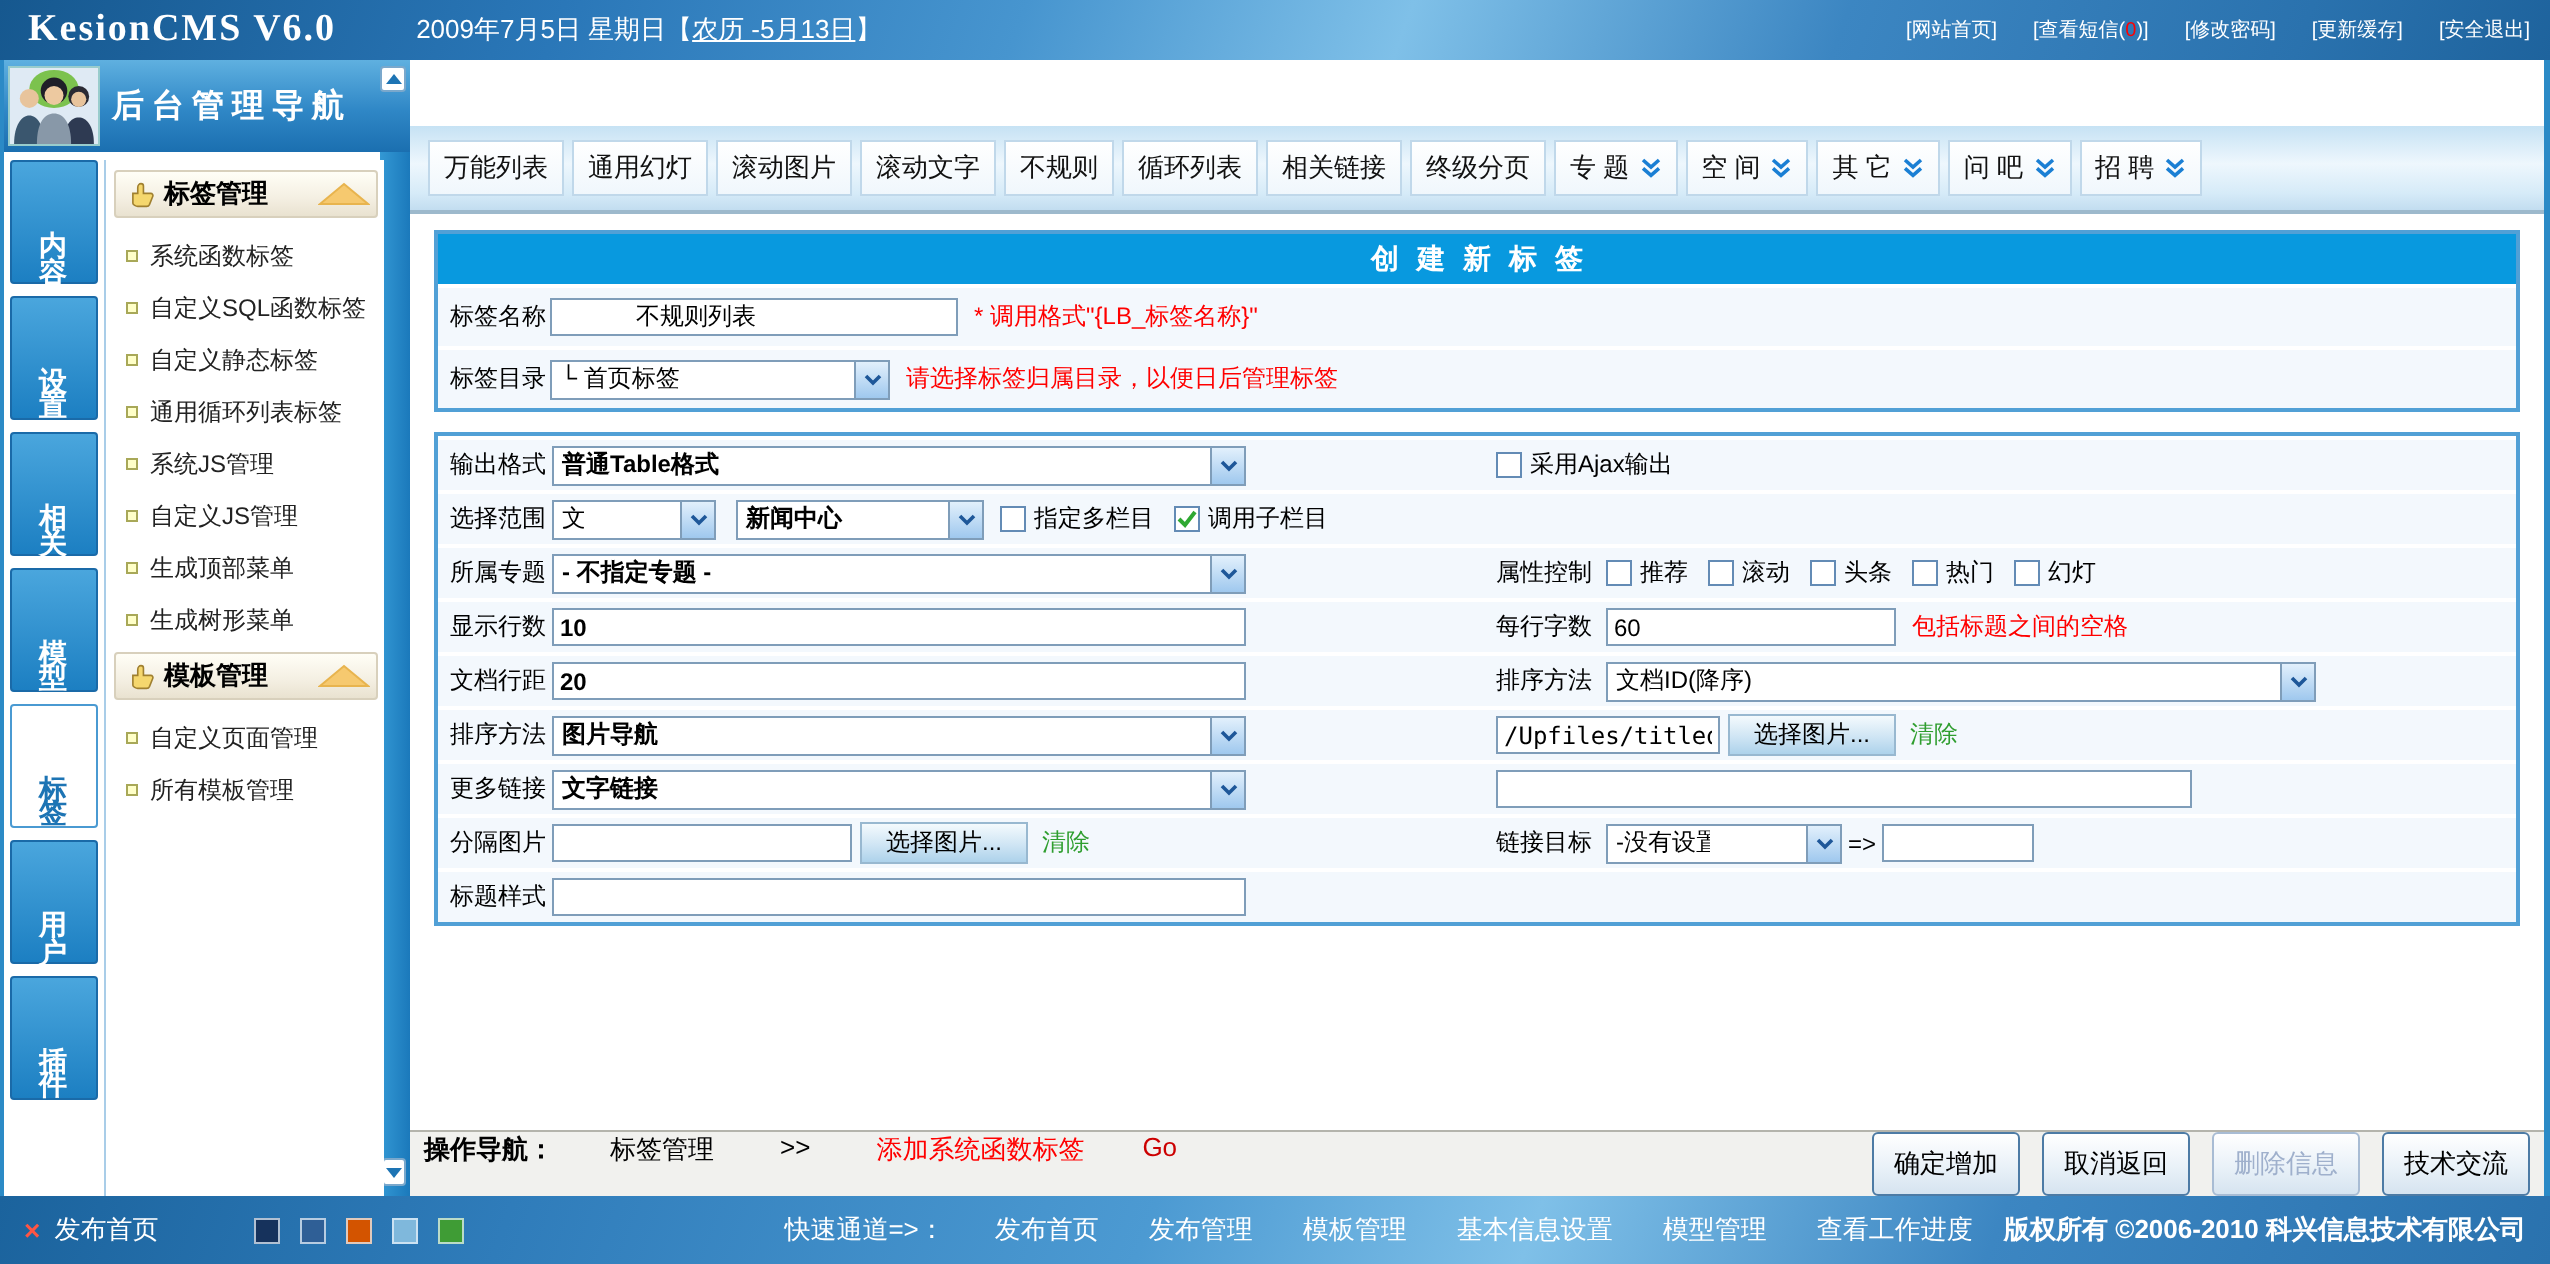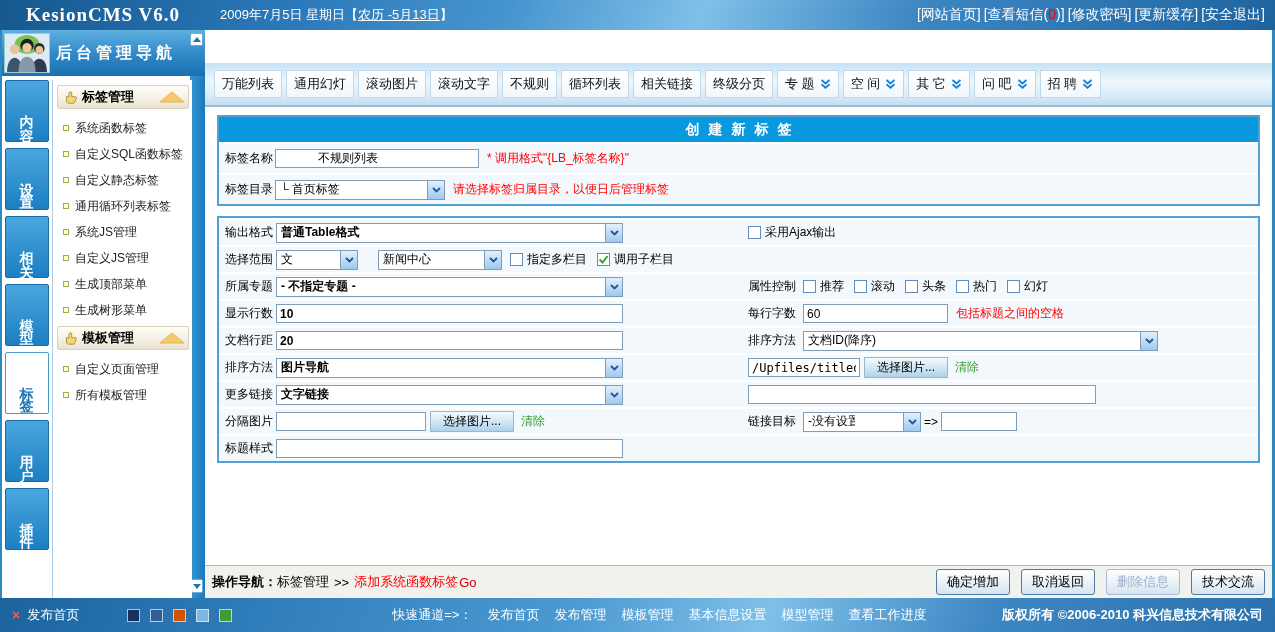--- a/index.html
+++ b/index.html
@@ -5,24 +5,24 @@
   * { margin:0; padding:0; box-sizing:border-box; }
   body { font-family:"Liberation Sans","DejaVu Sans",sans-serif; background:#fff; }
   #page { position:relative; width:1275px; height:632px; overflow:hidden; background:#fff; font-size:12px; color:#000; }
 
   
   .top {
     position:absolute; top:0; left:0; width:1275px; height:30px;
     background:linear-gradient(110deg,#16588f 0%,#2a77b8 22%,#4795cf 40%,#7fc0e8 55%,#3c86c2 72%,#2a72ae 90%,#1e639d 100%);
     color:#fff; display:flex; align-items:center;
   }
-  .brand { font-family:"Liberation Serif","DejaVu Serif",serif; font-weight:bold; font-size:19px; margin-left:26px; letter-spacing:1px; }
+  .brand { font-family:"Liberation Serif","DejaVu Serif",serif; font-weight:bold; font-size:19px; margin-left:14px; letter-spacing:1px; }
   .date { margin-left:40px; font-size:13px; }
   .date .lunar { text-decoration:underline; cursor:pointer; }
-  .toplinks { margin-left:auto; margin-right:10px; font-size:14px; display:flex; gap:3px; white-space:nowrap;padding-left:44px; }
+  .toplinks { margin-left:auto; margin-right:10px; font-size:10px; display:flex; gap:18px; white-space:nowrap;padding-left:44px; }
   .toplinks span { cursor:pointer; }
   .red { color:#ff0000; }
 
   
   .sidebar { position:absolute; top:30px; left:0; width:205px; height:568px; background:#fff; border-left:2px solid #2b8ac6; }
   .side-header { height:46px; background:linear-gradient(180deg,#5fb0e0 0%,#2f87c6 55%,#1b6fb0 100%); display:flex; align-items:center; position:relative; }
   .avatar { width:46px; height:40px; margin-left:2px; flex-shrink:0; border:1px solid #9cc; background:#dfeaf4; }
   .side-title { color:#fff; font-size:16px; font-weight:bold; letter-spacing:4px; margin-left:6px; white-space:nowrap; }
   .sq-btn { position:absolute; width:13px; height:13px; background:#fff; border:1px solid #7aa8cc; border-radius:2px; display:flex; align-items:center; justify-content:center; cursor:pointer; }
   .collapse-top { right:2px; top:3px; }
@@ -82,39 +82,39 @@
   .cblabel { margin:0 10px 0 4px; white-space:nowrap; }
   .btn-img { height:21px; padding:0 12px; margin-left:4px; border:1px solid #98b8d0;
     background:linear-gradient(180deg,#f4fafd 0%,#cfe5f4 55%,#add2eb 100%); font-size:12px;
     display:flex; align-items:center; cursor:pointer; white-space:nowrap; }
   .green { color:#2f9e2f; margin-left:7px; cursor:pointer; }
   .hint { margin-left:8px; white-space:nowrap; }
   .arrowtxt { margin:0 3px; }
 
   
   .bottombar { position:absolute; left:0; bottom:0; width:100%; height:33px; background:#f1f1ee;
-    border-top:1px solid #b4b4ac; display:flex; align-items:center; padding:0 7px; font-size:13px; }
+    border-top:1px solid #b4b4ac; display:flex; padding:0 7px; font-size:13px;gap:28px; }
   .bb-label { font-weight:bold; }
   .bb-sep { margin:0 5px; }
   .bb-link { color:#ff0000; cursor:pointer; }
   .bb-go { color:#cc0000; cursor:pointer; margin-left:1px; }
   .bb-buttons { margin-left:auto; display:flex; gap:11px; }
   .bbtn { padding:3px 10px; border:1px solid #4d7ba5; border-radius:3px;
     background:linear-gradient(180deg,#ffffff 0%,#e9f1f8 55%,#d6e4f0 100%); font-size:13px; cursor:pointer; white-space:nowrap; }
   .bbtn.disabled { color:#9fb0cc; border-color:#a8bcd4; cursor:default; }
 
   
   .footer { position:absolute; left:0; top:598px; width:1275px; height:34px;
     background:linear-gradient(110deg,#1b639d 0%,#2f7cba 20%,#4c9ad2 45%,#7fc0e8 60%,#3c86c2 78%,#2a72ae 100%);
     color:#fff; display:flex; align-items:center; font-size:13px; }
   .f-close { margin-left:12px; display:flex; align-items:center; gap:7px; cursor:pointer; }
   .xicon { color:#ff5544; font-weight:bold; font-size:14px; }
   .squares { display:flex; gap:10px; margin-left:48px; }
   .sq { width:13px; height:13px; border:1px solid rgba(230,240,250,.75); cursor:pointer; }
-  .quick { margin-left:160px; display:flex; align-items:center; gap:15px; white-space:nowrap; }
+  .quick { margin-left:160px; display:flex; align-items:center; gap:25px; white-space:nowrap; }
   .quick span { cursor:pointer; }
   .copyright { margin-left:auto; margin-right:12px; font-weight:bold; white-space:nowrap; }
 </style>
 </head>
 <body>
 
 <div id="page">
 
   <div class="top">
     <span class="brand">KesionCMS V6.0</span>
@@ -350,21 +350,21 @@
           <div class="fleft">
             <span class="flabel">选择范围</span>
             <div class="sel w82">
                 <span class="txt">文章系统</span>
                 <span class="arr">
                   <svg width="9" height="6" viewBox="0 0 9 6">
                     <path d="M1 1l3.5 3.5L8 1" fill="none" stroke="#1e5799" stroke-width="1.8"></path>
                   </svg>
                 </span>
               </div>
-            <div class="sel w124" style="margin-left:20px;">
+            <div class="sel w124" style="margin-left:10px;font-weight:bold;">
                 <span class="txt">新闻中心</span>
                 <span class="arr">
                   <svg width="9" height="6" viewBox="0 0 9 6">
                     <path d="M1 1l3.5 3.5L8 1" fill="none" stroke="#1e5799" stroke-width="1.8"></path>
                   </svg>
                 </span>
               </div>
             <span class="cb" style="margin-left:8px;"></span>
             <span class="cblabel">指定多栏目</span>
             <span class="cb">

